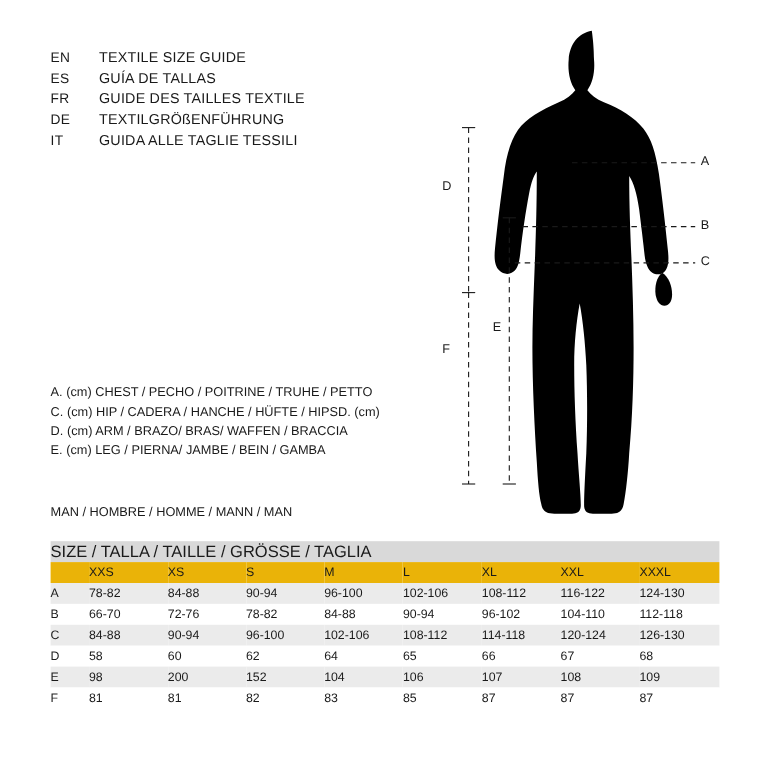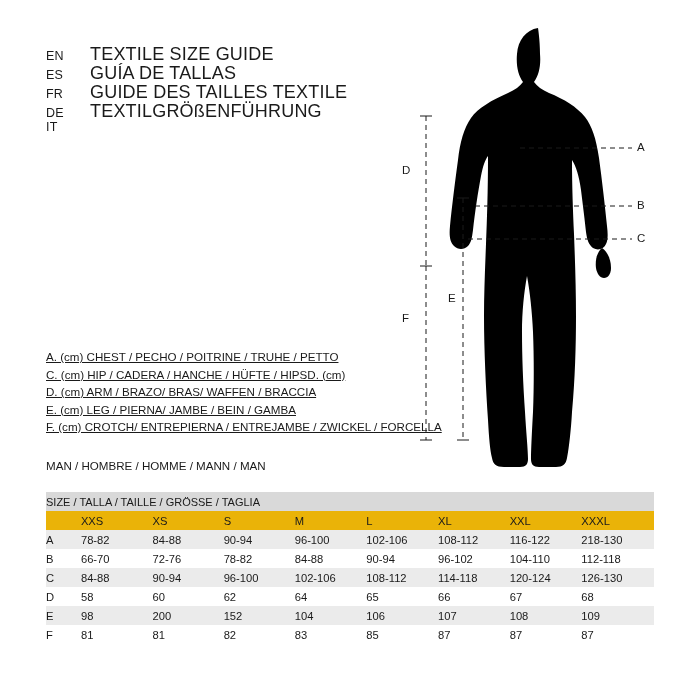--- a/index.html
+++ b/index.html
@@ -33,37 +33,36 @@
     align-items: baseline;
     height: 19px;
   }
   .lang-code {
     width: 44px;
     font-size: 12.5px;
     letter-spacing: 0.2px;
     color: #1a1a1a;
   }
   .lang-title {
-    font-size: 18px;
+    font-size: 13px;
     letter-spacing: 0.2px;
     color: #1a1a1a;
   }
 
   
   .legend {
     position: absolute;
     left: 46px;
     top: 348px;
   }
   .legend-line {
     font-size: 11.6px;
     line-height: 17.5px;
     color: #1a1a1a;
     white-space: nowrap;
-    text-decoration: underline;
   }
   .gender-line {
     position: absolute;
     left: 46px;
     top: 459px;
     font-size: 11.6px;
     color: #1a1a1a;
   }
 
   
@@ -100,21 +99,21 @@
   }
   table.size-table td, table.size-table th {
     text-align: left;
     font-weight: normal;
     padding: 0;
     height: 19px;
     vertical-align: middle;
   }
   .row-head td {
     background: #d9d9d9;
-    font-size: 11px;
+    font-size: 15px;
     padding-left: 6px;
   }
   .row-cols td {
     background: #eab308;
     padding-left: 6px;
   }
   .row-alt td {
     background: #ebebeb;
     padding-left: 6px;
   }
@@ -142,29 +141,29 @@
     <div class="lang-row">
       <span class="lang-code">FR</span>
       <span class="lang-title">GUIDE DES TAILLES TEXTILE</span>
     </div>
     <div class="lang-row">
       <span class="lang-code">DE</span>
       <span class="lang-title">TEXTILGRÖßENFÜHRUNG</span>
     </div>
     <div class="lang-row">
       <span class="lang-code">IT</span>
+      <span class="lang-title">GUIDA ALLE TAGLIE TESSILI</span>
     </div>
   </div>
 
   <div class="legend">
     <div class="legend-line">A. (cm) CHEST / PECHO / POITRINE / TRUHE / PETTO</div>
     <div class="legend-line">C. (cm) HIP / CADERA / HANCHE / HÜFTE / HIPSD. (cm)</div>
     <div class="legend-line">D. (cm) ARM / BRAZO/ BRAS/ WAFFEN / BRACCIA</div>
     <div class="legend-line">E. (cm) LEG / PIERNA/ JAMBE / BEIN / GAMBA</div>
-    <div class="legend-line">F. (cm) CROTCH/ ENTREPIERNA / ENTREJAMBE / ZWICKEL / FORCELLA</div>
   </div>
   <div class="gender-line">MAN / HOMBRE / HOMME / MANN / MAN</div>
 
   <div class="figure-area">
     <svg class="figure-svg" width="300" height="460" viewBox="0 0 300 460">
 
       <path fill="#000000" d="
         M 158 8
         C 146 10 138 20 137 34
         C 136 45 138 55 143 62
@@ -258,21 +257,21 @@
 
         <tr class="row-alt">
           <td class="col-key">A</td>
           <td>78-82</td>
           <td>84-88</td>
           <td>90-94</td>
           <td>96-100</td>
           <td>102-106</td>
           <td>108-112</td>
           <td>116-122</td>
-          <td>218-130</td>
+          <td>124-130</td>
         </tr>
         <tr class="row-plain">
           <td class="col-key">B</td>
           <td>66-70</td>
           <td>72-76</td>
           <td>78-82</td>
           <td>84-88</td>
           <td>90-94</td>
           <td>96-102</td>
           <td>104-110</td>

